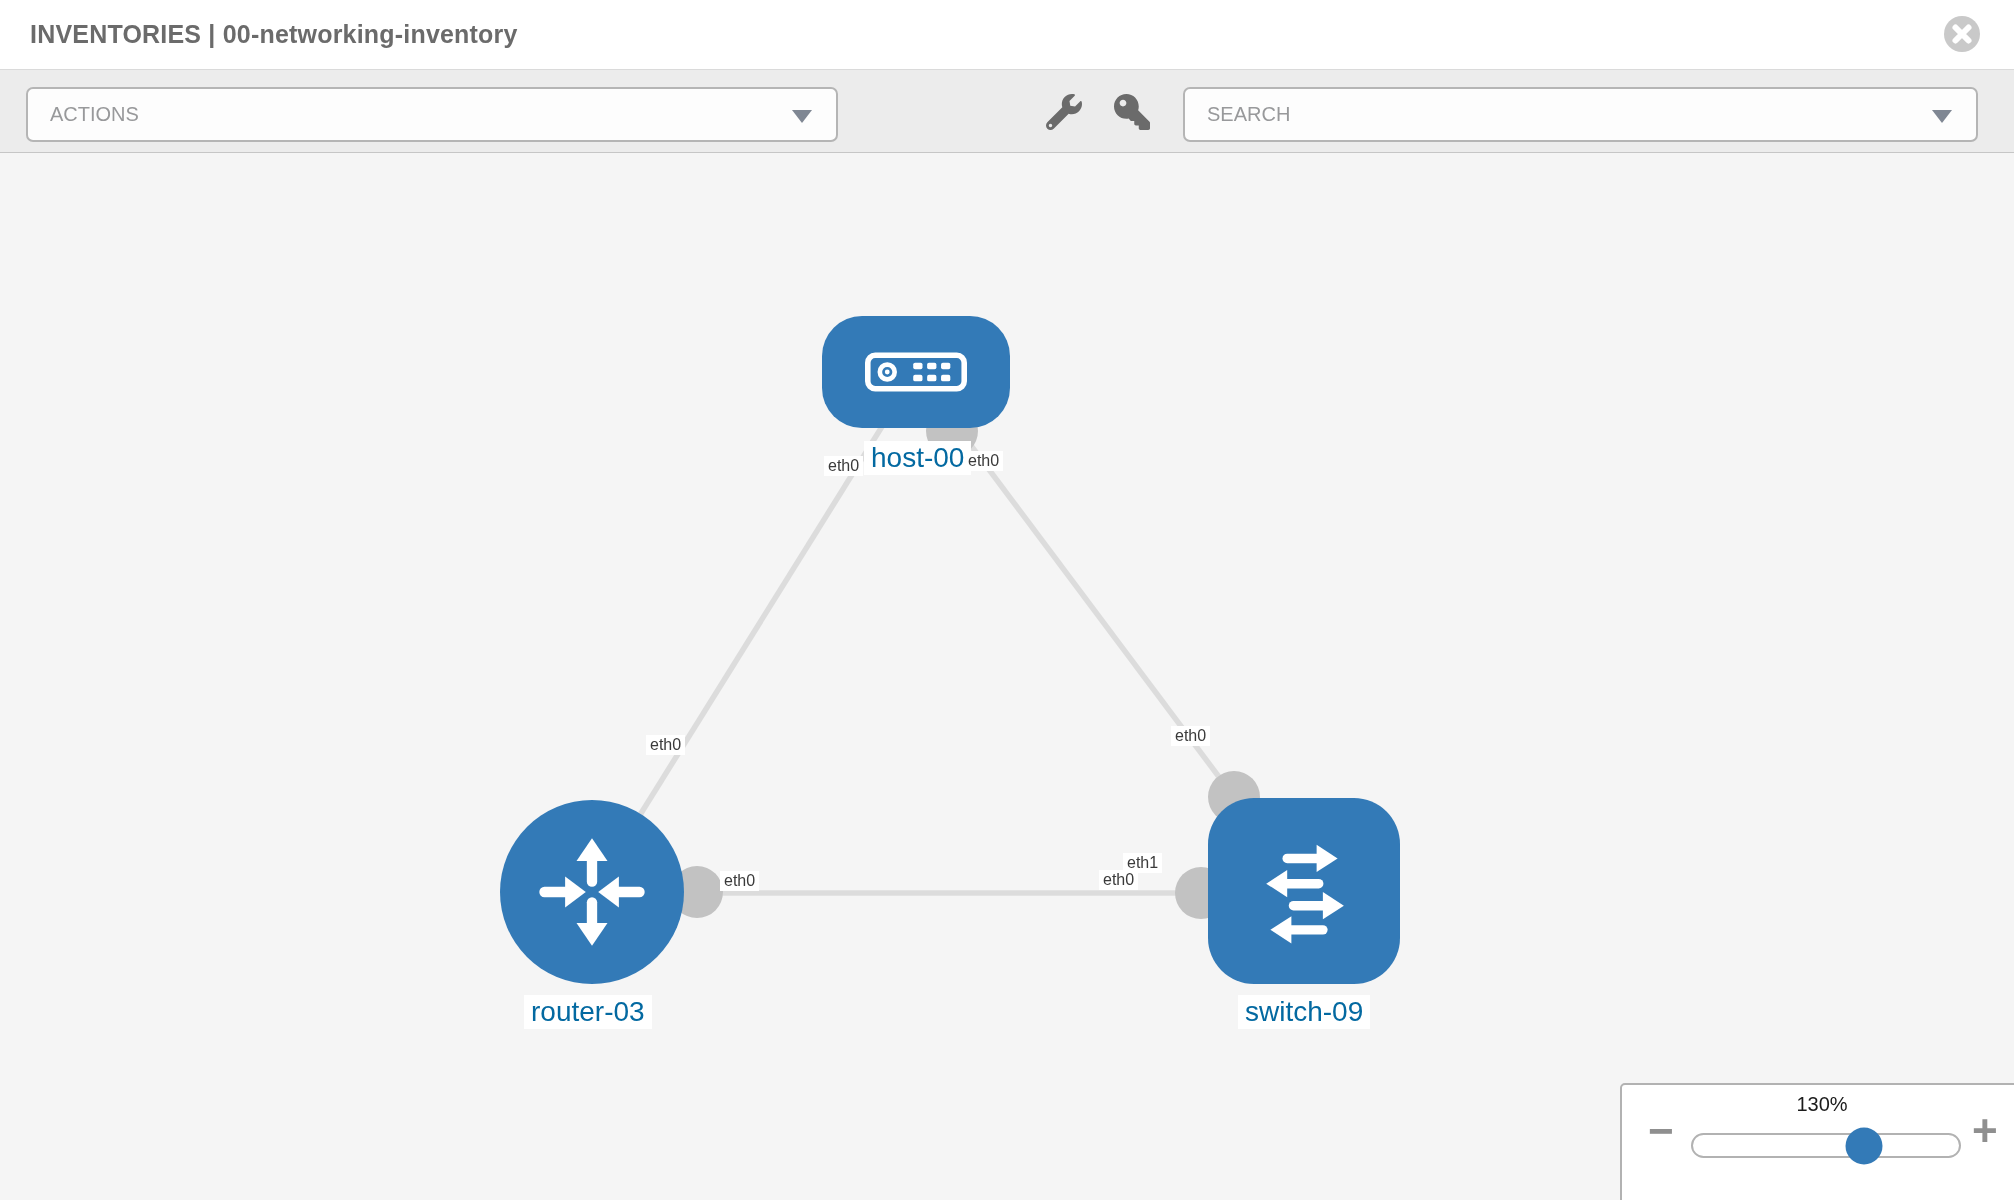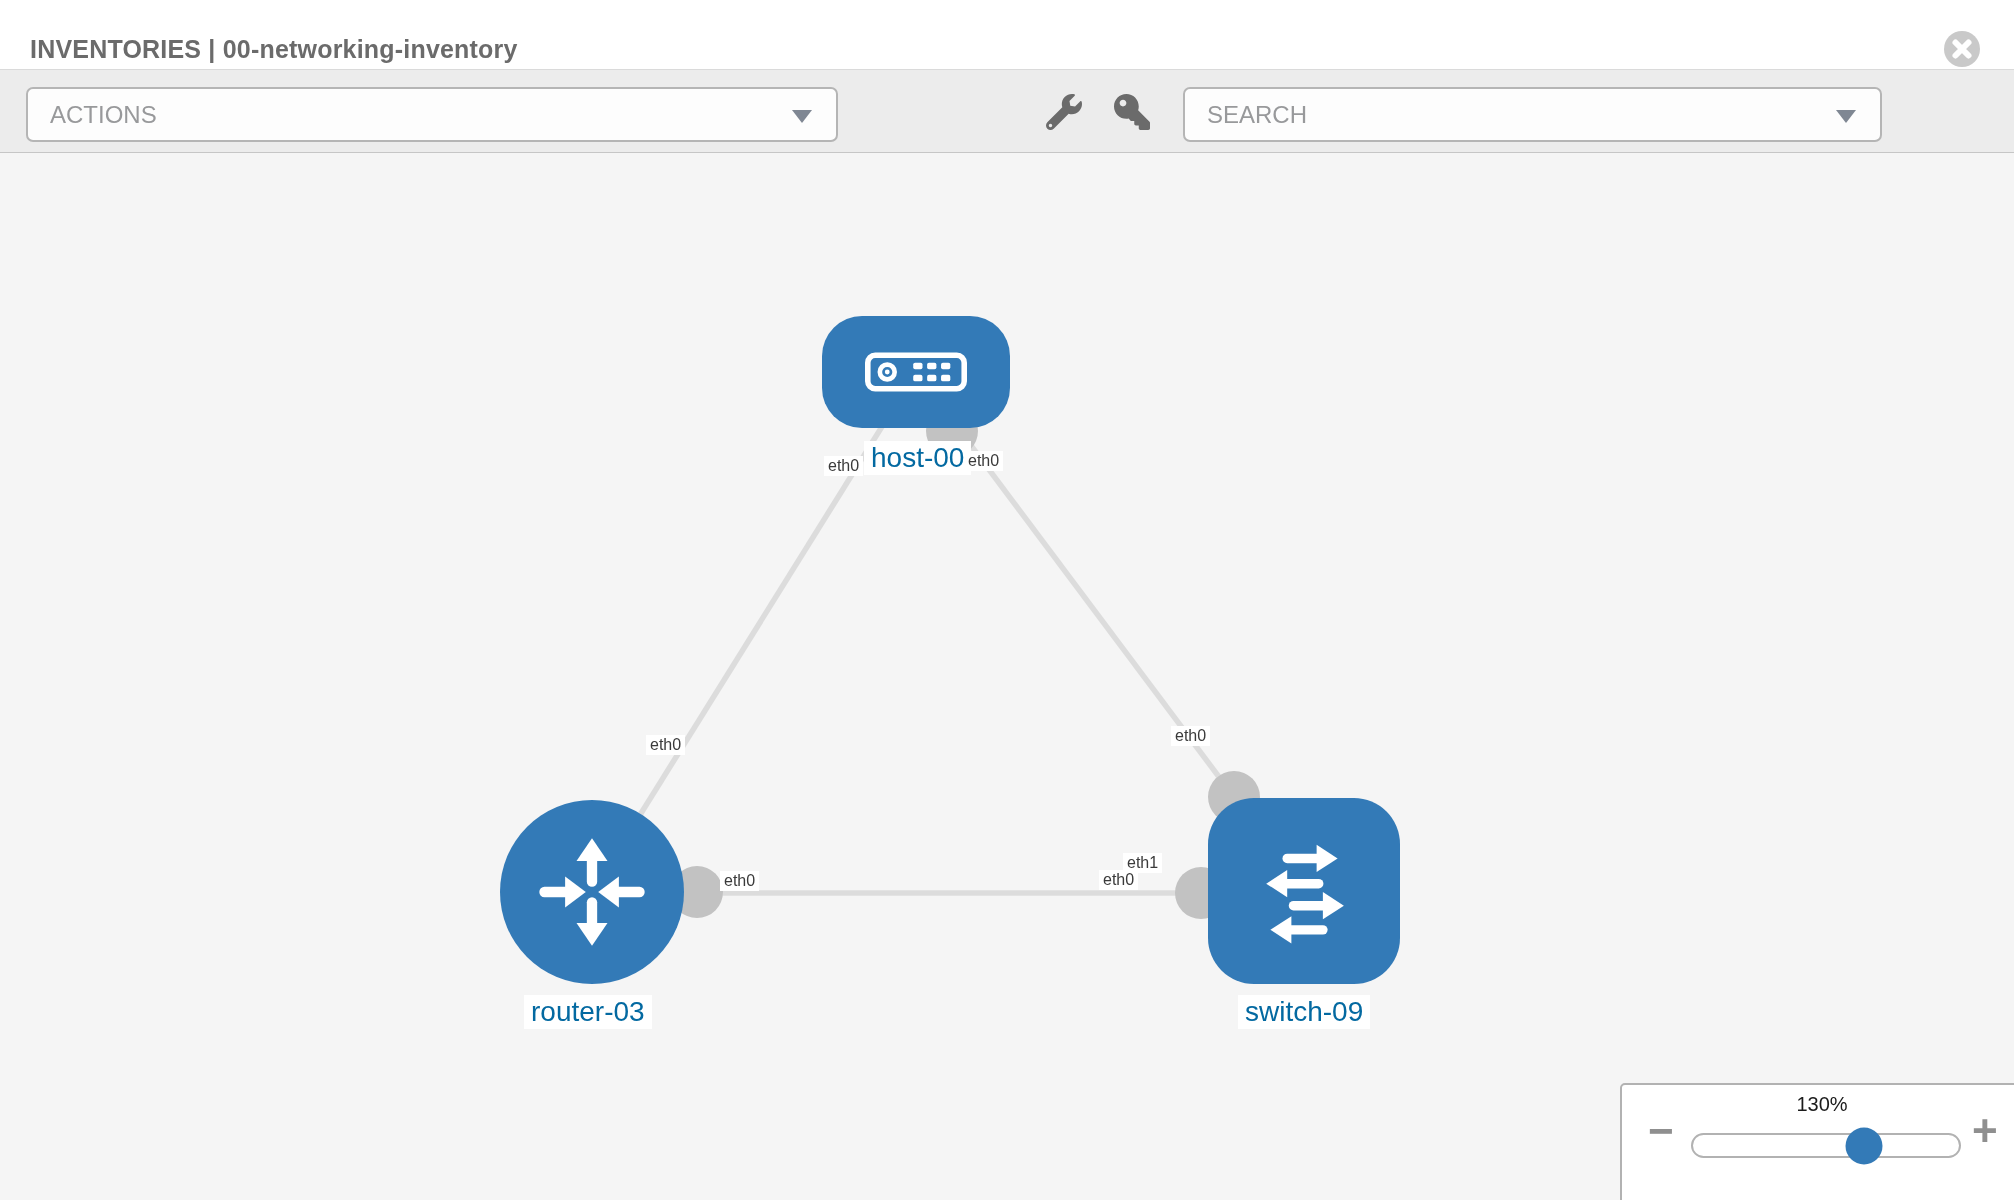--- a/index.html
+++ b/index.html
@@ -1,30 +1,30 @@
 <!DOCTYPE html>
 <html><head>
 <meta charset="utf-8">
 <style>
   * { margin: 0; padding: 0; box-sizing: border-box; }
   html, body { width: 2014px; height: 1200px; overflow: hidden; }
   body { font-family: "Liberation Sans", "DejaVu Sans", sans-serif; background: #ffffff; }
   .app { position: relative; width: 2014px; height: 1200px; overflow: hidden; }
 
   
-  .header { position: absolute; left: 0; top: 0; width: 2014px; height: 69px; background: #ffffff; margin-top: 15px; }
+  .header { position: absolute; left: 0; top: 0; width: 2014px; height: 69px; background: #ffffff; }
   .page-title { position: absolute; left: 30px; top: 20px; font-size: 25px; font-weight: bold; color: #6b6b6b; letter-spacing: 0.2px; }
   .close-btn { position: absolute; right: 34px; top: 16px; width: 36px; height: 36px; cursor: pointer; }
 
   
   .toolbar { position: absolute; left: 0; top: 69px; width: 2014px; height: 84px; background: #ececec; border-top: 1px solid #dadada; border-bottom: 1px solid #c6c6c6; }
-  .dropdown { position: absolute; top: 17px; height: 55px; background: #fdfdfd; border: 2px solid #b5b5b5; border-radius: 7px; font-size: 24px; color: #98999b; line-height: 51px; padding-left: 22px; cursor: pointer; }
+  .dropdown { position: absolute; top: 17px; height: 55px; background: #fdfdfd; border: 2px solid #b5b5b5; border-radius: 7px; font-size: 20px; color: #98999b; line-height: 51px; padding-left: 22px; cursor: pointer; }
   .dropdown .caret { position: absolute; right: 24px; top: 21px; width: 0; height: 0; border-left: 10px solid transparent; border-right: 10px solid transparent; border-top: 13px solid #7f8793; }
   .dd-actions { left: 26px; width: 812px; }
-  .dd-search { left: 1183px; width: 699px; }
+  .dd-search { left: 1183px; width: 795px; }
   .tool-btn { position: absolute; top: 24px; width: 36px; height: 36px; cursor: pointer; }
   .tool-btn svg { width: 100%; height: 100%; }
   .btn-wrench { left: 1046px; }
   .btn-key { left: 1114px; }
 
   
   .canvas { position: absolute; left: 0; top: 153px; width: 2014px; height: 1047px; background: #f5f5f5; overflow: hidden; }
   .links-svg { position: absolute; left: 0; top: 0; }
   .port { position: absolute; width: 52px; height: 52px; border-radius: 50%; background: #c2c2c2; }
   .node { position: absolute; background: #337ab7; display: flex; align-items: center; justify-content: center; cursor: pointer; }

